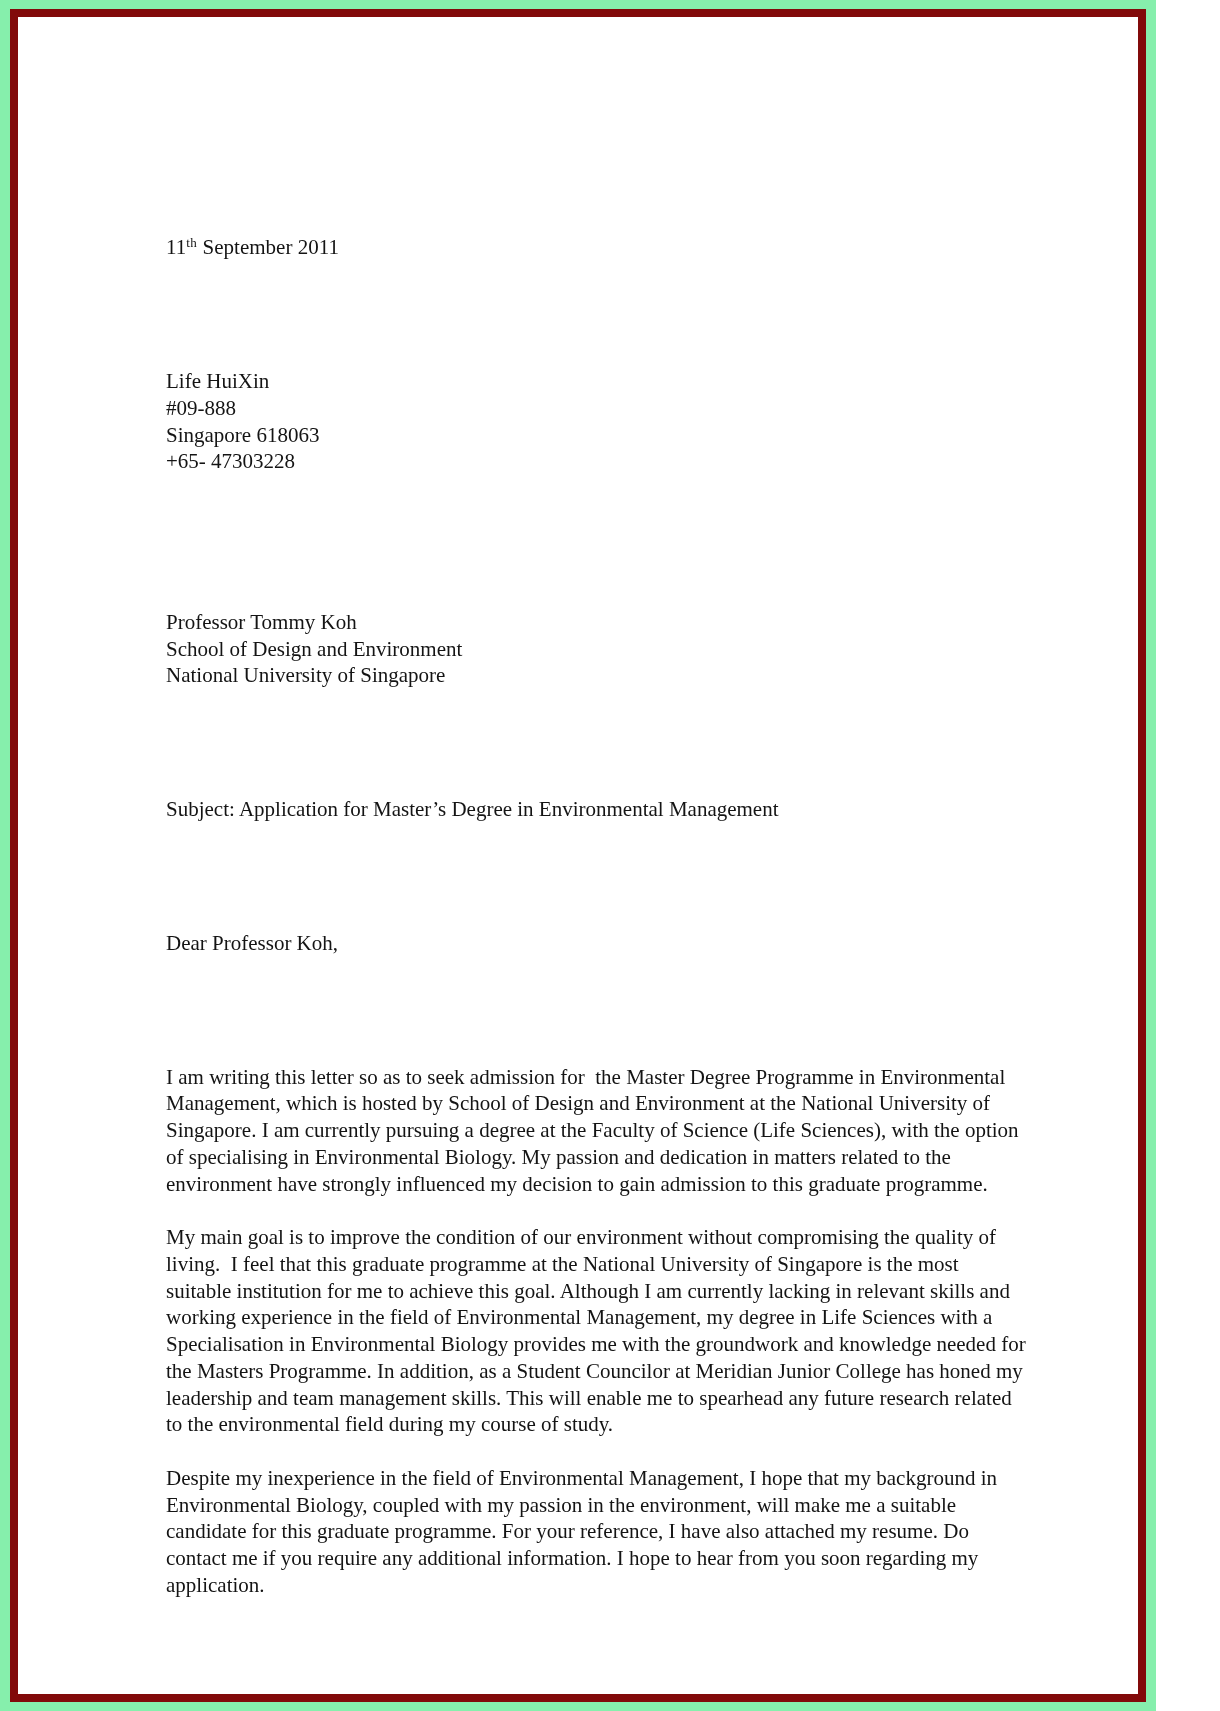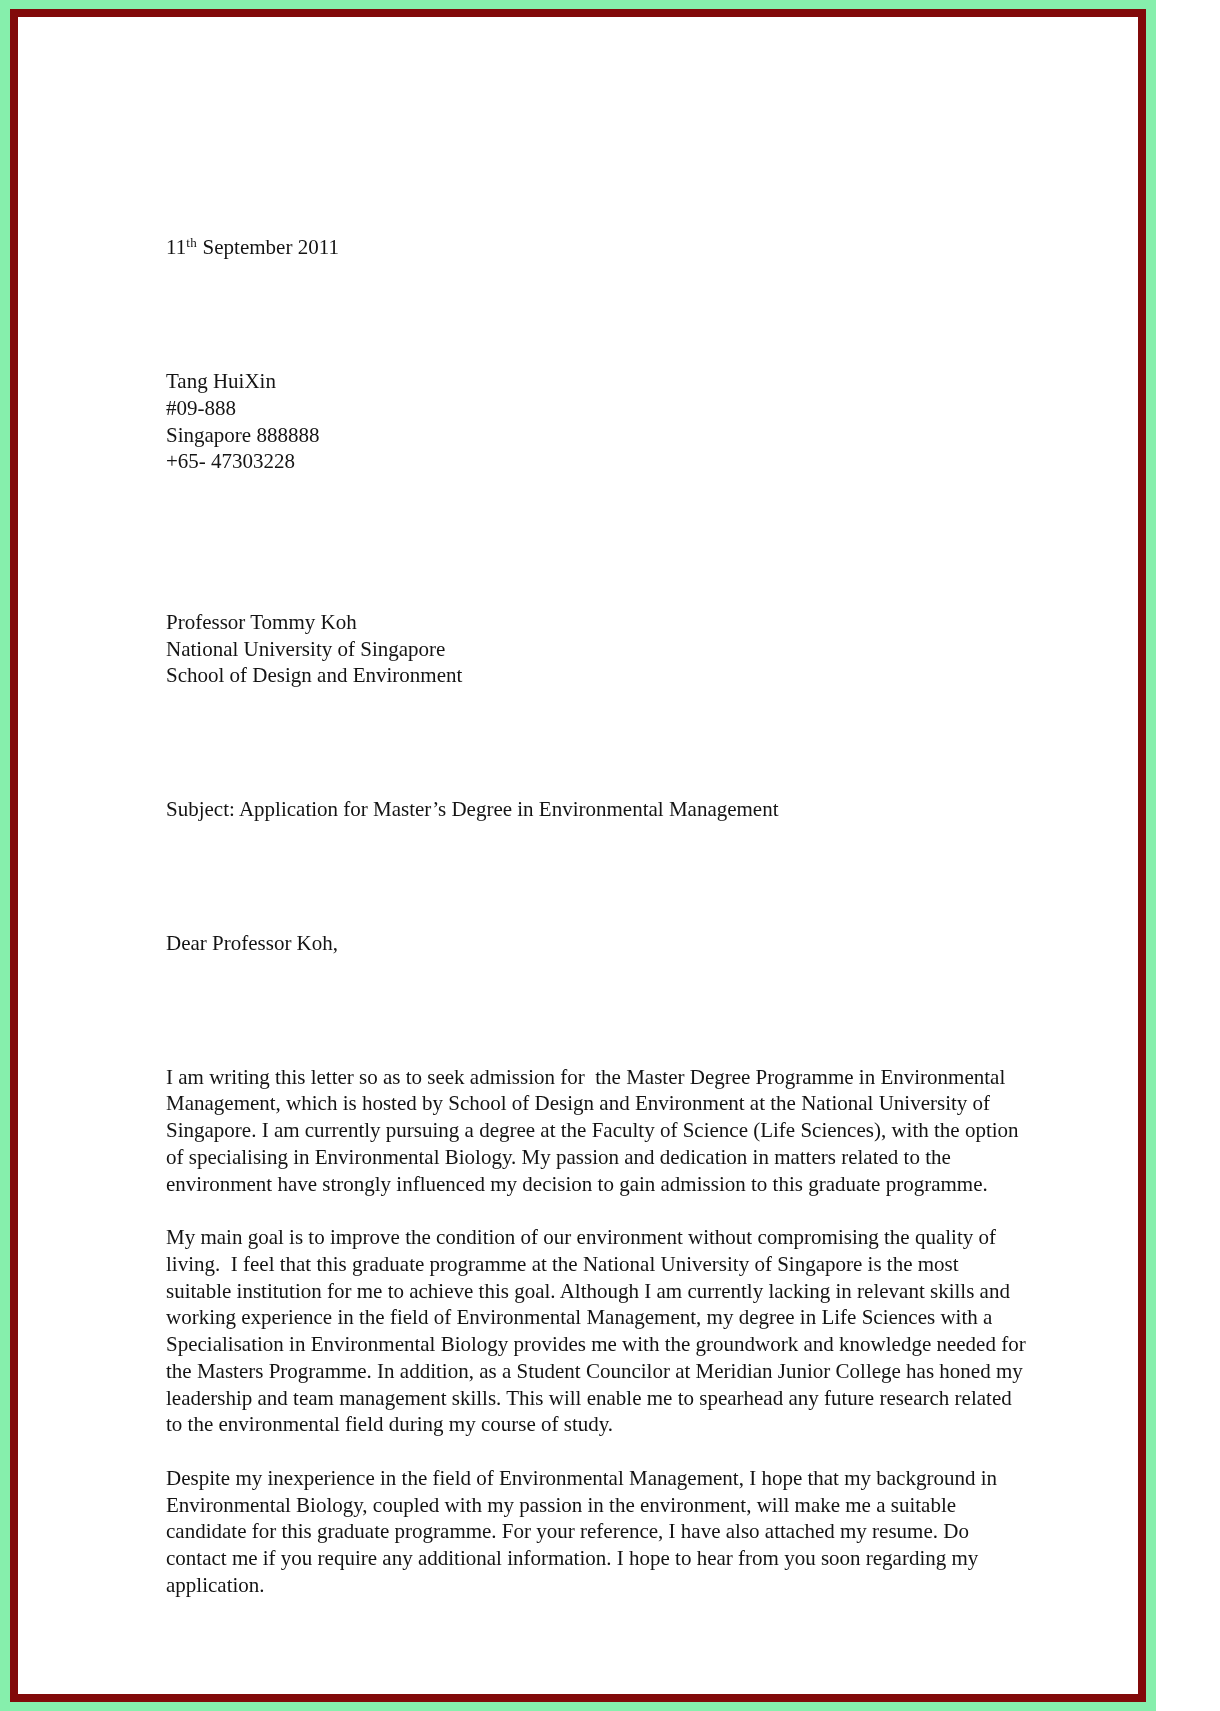--- a/index.html
+++ b/index.html
@@ -58,23 +58,23 @@
 </style>
 </head>
 <body>
 
 <div class="page">
   <div class="frame">
     <div class="content">
 
       <p class="date"><span>11</span><sup class="ordinal">th</sup><span> September 2011</span></p>
 
-      <div class="block sender"><div class="line">Tang HuiXin</div><div class="line">#09-888</div><div class="line">Singapore 888888</div><div class="line">+65- 47303228</div></div>
+      <div class="block sender"><div class="line">Life HuiXin</div><div class="line">#09-888</div><div class="line">Singapore 618063</div><div class="line">+65- 47303228</div></div>
 
-      <div class="block recipient"><div class="line">Professor Tommy Koh</div><div class="line">National University of Singapore</div><div class="line">School of Design and Environment</div></div>
+      <div class="block recipient"><div class="line">Professor Tommy Koh</div><div class="line">School of Design and Environment</div><div class="line">National University of Singapore</div></div>
 
       <p>Subject: Application for Master’s Degree in Environmental Management</p>
 
       <p>Dear Professor Koh,</p>
 
       <div><div class="paragraph"><div class="line">I am writing this letter so as to seek admission for  the Master Degree Programme in Environmental</div><div class="line">Management, which is hosted by School of Design and Environment at the National University of</div><div class="line">Singapore. I am currently pursuing a degree at the Faculty of Science (Life Sciences), with the option</div><div class="line">of specialising in Environmental Biology. My passion and dedication in matters related to the</div><div class="line">environment have strongly influenced my decision to gain admission to this graduate programme.</div></div><div class="paragraph"><div class="line">My main goal is to improve the condition of our environment without compromising the quality of</div><div class="line">living.  I feel that this graduate programme at the National University of Singapore is the most</div><div class="line">suitable institution for me to achieve this goal. Although I am currently lacking in relevant skills and</div><div class="line">working experience in the field of Environmental Management, my degree in Life Sciences with a</div><div class="line">Specialisation in Environmental Biology provides me with the groundwork and knowledge needed for</div><div class="line">the Masters Programme. In addition, as a Student Councilor at Meridian Junior College has honed my</div><div class="line">leadership and team management skills. This will enable me to spearhead any future research related</div><div class="line">to the environmental field during my course of study.</div></div><div class="paragraph"><div class="line">Despite my inexperience in the field of Environmental Management, I hope that my background in</div><div class="line">Environmental Biology, coupled with my passion in the environment, will make me a suitable</div><div class="line">candidate for this graduate programme. For your reference, I have also attached my resume. Do</div><div class="line">contact me if you require any additional information. I hope to hear from you soon regarding my</div><div class="line">application.</div></div></div>
 
       
 
       

